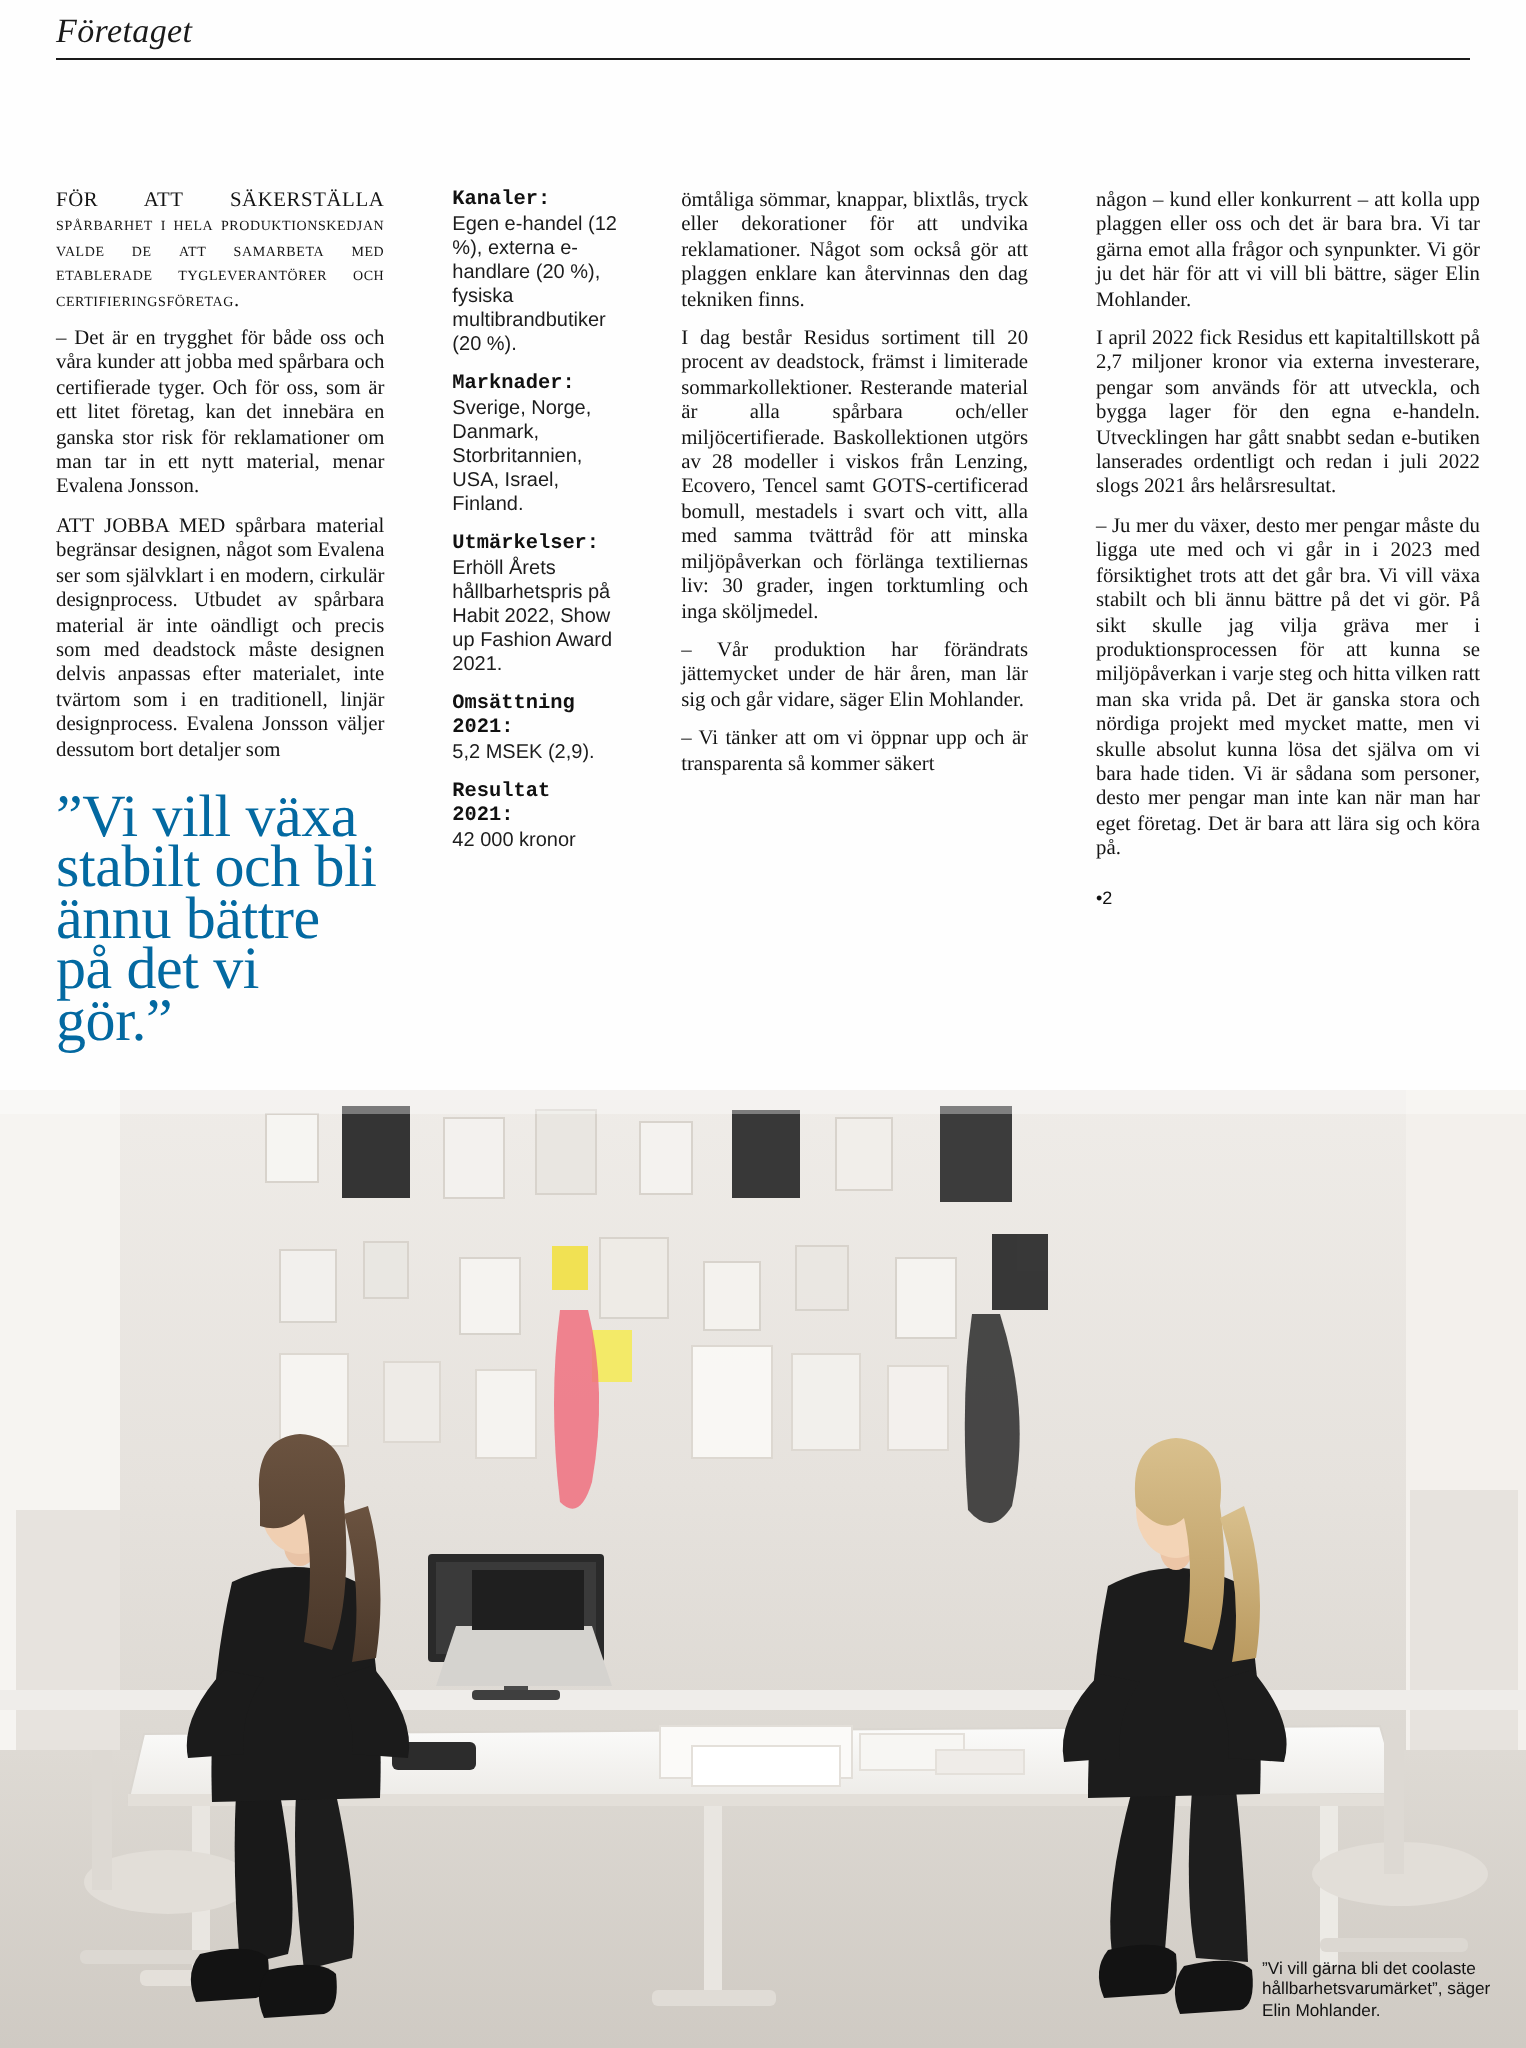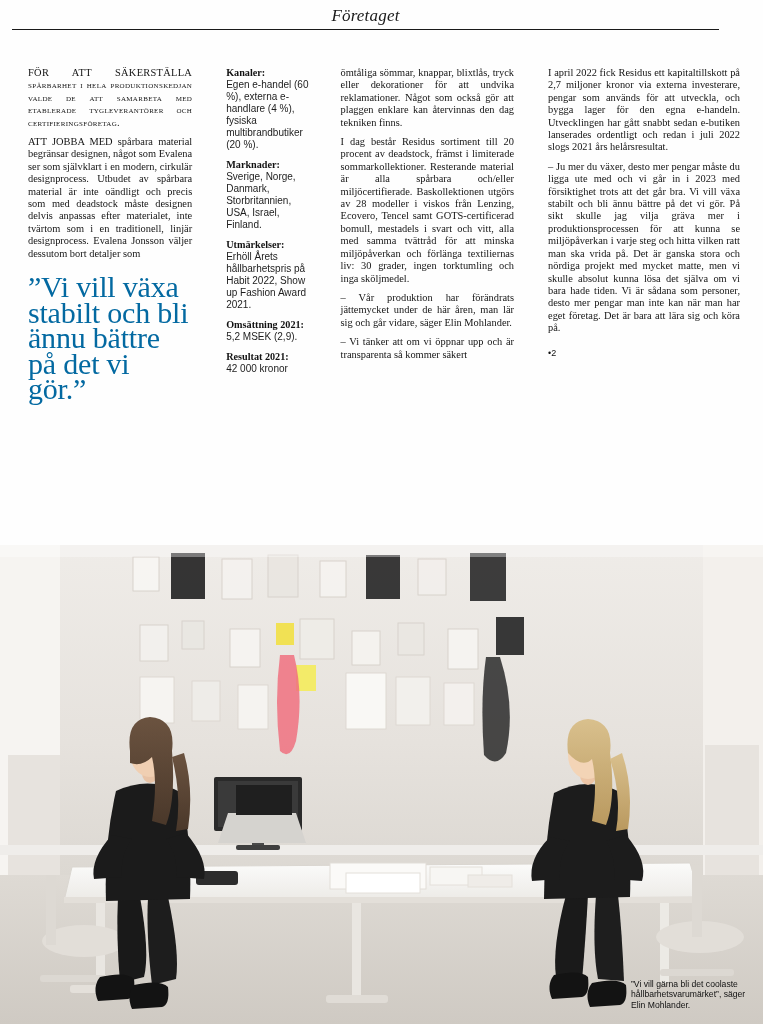--- a/index.html
+++ b/index.html
@@ -19,41 +19,40 @@
     position: relative;
     width: 763px;
     height: 1024px;
     background: #fefefe;
   }
 
   
   .header {
     position: absolute;
     top: 6px;
-    left: 12px;
+    left: 28px;
     width: 707px;
-    text-align: center;
   }
   .kicker {
     font-family: "Liberation Serif", serif;
     font-style: italic;
     font-size: 17px;
     letter-spacing: 0.2px;
     color: #1a1a1a;
   }
   .header-rule {
     margin-top: 3px;
     border-bottom: 1px solid #1a1a1a;
     width: 707px;
   }
 
   
   .cols {
     position: absolute;
-    top: 67px;
+    top: 95px;
     left: 28px;
     width: 712px;
     height: 455px;
     display: flex;
     gap: 16px;
   }
   .col {
     box-sizing: border-box;
   }
   .col1 { width: 195px; padding-right: 18px; }
@@ -84,21 +83,21 @@
     margin-top: 14px;
     color: #0369a1;
     letter-spacing: -0.2px;
   }
 
   
   .fact-block {
     margin-bottom: 8px;
   }
   .fact-head {
-    font-family: Liberation Serif, serif;
+    font-family: Liberation Mono, monospace;
     font-weight: bold;
     font-size: 10.2px;
     line-height: 12px;
     color: #111;
     margin-bottom: 0px;
   }
   .fact-text {
     font-family: "Liberation Sans", sans-serif;
     font-size: 10px;
     line-height: 12px;
@@ -142,28 +141,29 @@
 
   <div class="header">
     <div class="kicker">Företaget</div>
     <div class="header-rule"></div>
   </div>
 
   <div class="cols">
 
     <div class="col col1">
       <p class="body lead-caps">FÖR ATT SÄKERSTÄLLA spårbarhet i hela produktionskedjan valde de att samarbeta med etablerade tygleverantörer och certifieringsföretag.</p>
+      <p class="body">– Det är en trygghet för både oss och våra kunder att jobba med spårbara och certifierade tyger. Och för oss, som är ett litet företag, kan det innebära en ganska stor risk för reklamationer om man tar in ett nytt material, menar Evalena Jonsson.</p>
       <p class="body">ATT JOBBA MED spårbara material begränsar designen, något som Evalena ser som självklart i en modern, cirkulär designprocess. Utbudet av spårbara material är inte oändligt och precis som med deadstock måste designen delvis anpassas efter materialet, inte tvärtom som i en traditionell, linjär designprocess. Evalena Jonsson väljer dessutom bort detaljer som</p>
       <div class="pullquote">”Vi vill växa stabilt och bli ännu bättre på det vi gör.”</div>
     </div>
 
     <div class="col col2">
       <div class="fact-block">
         <div class="fact-head">Kanaler:</div>
-        <div class="fact-text">Egen e-handel (60 %), externa e-handlare (4 %), fysiska multibrandbutiker (20 %).</div>
+        <div class="fact-text">Egen e-handel (12 %), externa e-handlare (20 %), fysiska multibrandbutiker (20 %).</div>
       </div>
       <div class="fact-block">
         <div class="fact-head">Marknader:</div>
         <div class="fact-text">Sverige, Norge, Danmark, Storbritannien, USA, Israel, Finland.</div>
       </div>
       <div class="fact-block">
         <div class="fact-head">Utmärkelser:</div>
         <div class="fact-text">Erhöll Årets hållbarhetspris på Habit 2022, Show up Fashion Award 2021.</div>
       </div>
       <div class="fact-block">
@@ -177,20 +177,21 @@
     </div>
 
     <div class="col col3">
       <p class="body">ömtåliga sömmar, knappar, blixtlås, tryck eller dekorationer för att undvika reklamationer. Något som också gör att plaggen enklare kan återvinnas den dag tekniken finns.</p>
       <p class="body">I dag består Residus sortiment till 20 procent av deadstock, främst i limiterade sommarkollektioner. Resterande material är alla spårbara och/eller miljöcertifierade. Baskollektionen utgörs av 28 modeller i viskos från Lenzing, Ecovero, Tencel samt GOTS-certificerad bomull, mestadels i svart och vitt, alla med samma tvättråd för att minska miljöpåverkan och förlänga textiliernas liv: 30 grader, ingen torktumling och inga sköljmedel.</p>
       <p class="body">– Vår produktion har förändrats jättemycket under de här åren, man lär sig och går vidare, säger Elin Mohlander.</p>
       <p class="body">– Vi tänker att om vi öppnar upp och är transparenta så kommer säkert</p>
     </div>
 
     <div class="col col4">
+      <p class="body">någon – kund eller konkurrent – att kolla upp plaggen eller oss och det är bara bra. Vi tar gärna emot alla frågor och synpunkter. Vi gör ju det här för att vi vill bli bättre, säger Elin Mohlander.</p>
       <p class="body">I april 2022 fick Residus ett kapitaltillskott på 2,7 miljoner kronor via externa investerare, pengar som används för att utveckla, och bygga lager för den egna e-handeln. Utvecklingen har gått snabbt sedan e-butiken lanserades ordentligt och redan i juli 2022 slogs 2021 års helårsresultat.</p>
       <p class="body">– Ju mer du växer, desto mer pengar måste du ligga ute med och vi går in i 2023 med försiktighet trots att det går bra. Vi vill växa stabilt och bli ännu bättre på det vi gör. På sikt skulle jag vilja gräva mer i produktionsprocessen för att kunna se miljöpåverkan i varje steg och hitta vilken ratt man ska vrida på. Det är ganska stora och nördiga projekt med mycket matte, men vi skulle absolut kunna lösa det själva om vi bara hade tiden. Vi är sådana som personer, desto mer pengar man inte kan när man har eget företag. Det är bara att lära sig och köra på.</p>
       <span class="mark-end">•2</span>
     </div>
 
   </div>
 
   <div class="photo">
     <svg width="763" height="479" viewBox="0 0 763 479" xmlns="http://www.w3.org/2000/svg">
       <defs>

